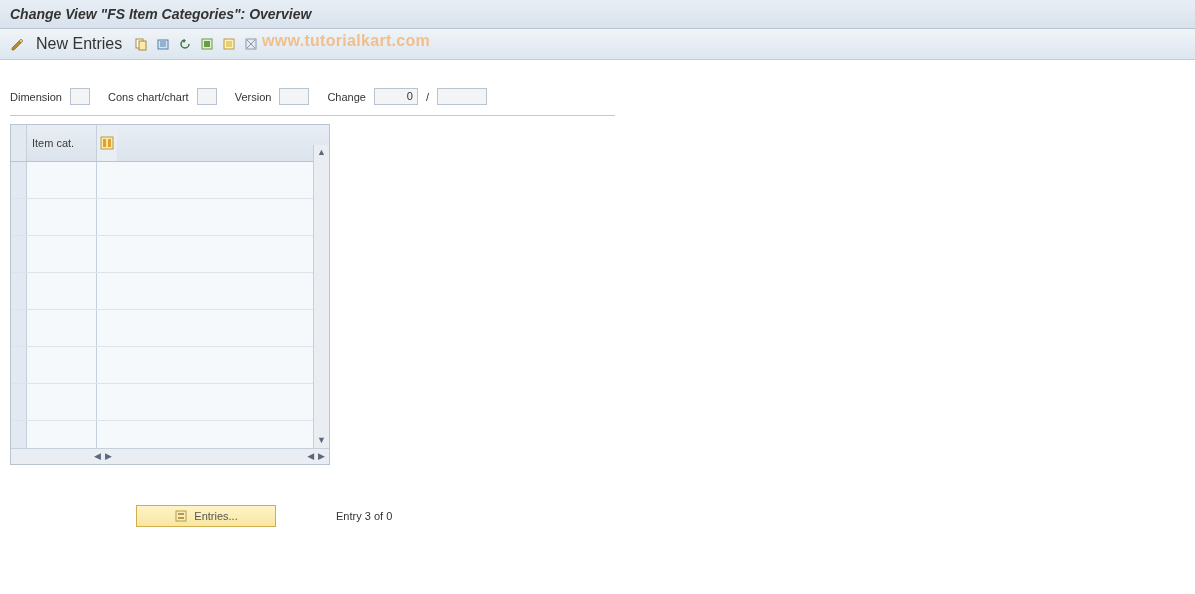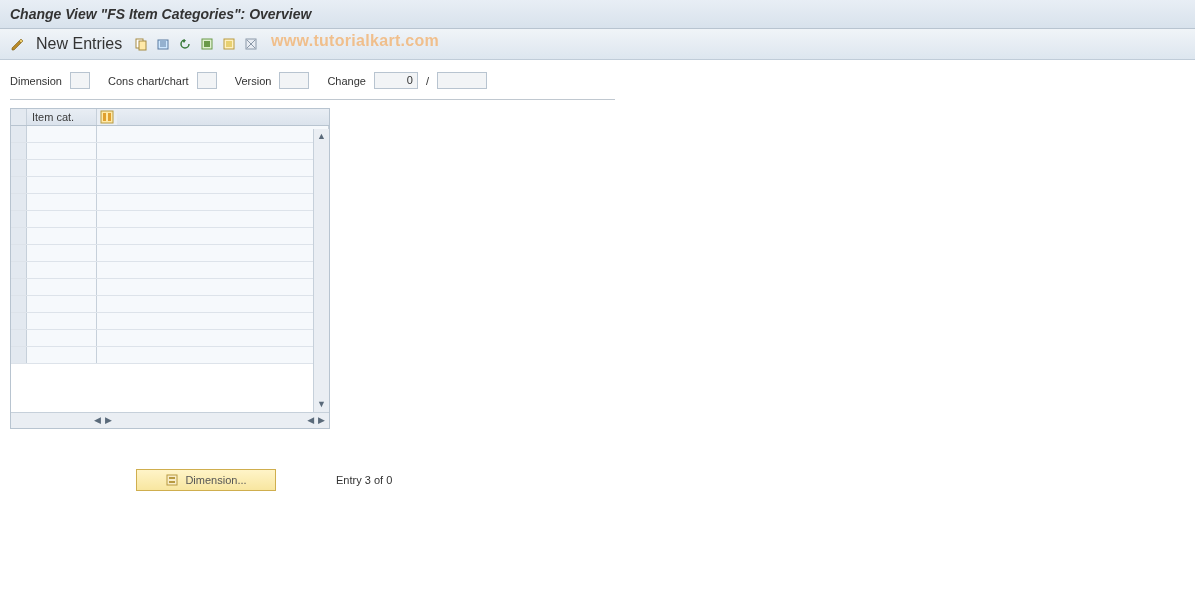--- a/index.html
+++ b/index.html
@@ -40,35 +40,35 @@
     border-radius: 2px;
   }
   .tb-text-btn {
     padding: 2px 6px;
     cursor: pointer;
     color: #333;
     font-size: 16px;
   }
   .watermark {
     position: absolute;
-    left: 271px;
+    left: 262px;
     top: 3px;
     font-size: 16px;
     font-weight: bold;
     color: #f2b77a;
     opacity: 0.85;
     letter-spacing: 0.3px;
     pointer-events: none;
   }
   
   .filter-row {
     display: flex;
     align-items: center;
     gap: 18px;
-    padding: 12px 10px 10px 10px;
+    padding: 28px 10px 10px 10px;
   }
   .filter-row .field { display:flex; align-items:center; gap:8px; }
   .filter-row label { color:#333; font-size:11px; }
   .ro-input {
     background:#f2f4f6;
     border:1px solid #b8c4d0;
     height:17px;
     display:inline-block;
   }
   .w20 { width:20px; }
@@ -91,21 +91,21 @@
   .grid-head, .grid-row {
     display:flex;
   }
   .grid-head {
     background: linear-gradient(to bottom,#e9eef4,#dbe3ec);
     border-bottom:1px solid #b8c4d0;
   }
   .cell {
     border-right:1px solid #c6d0da;
     padding: 3px 5px;
-    height: 16px;
+    height: 36px;
     display:flex;align-items:center;
     font-size:11px;
     color:#3a3a3a;
   }
   .col-sel { width:16px; background:#e3e9f0; border-right:1px solid #c6d0da; }
   .col-a { width:70px; }
   .col-b { flex:1; }
   .col-cfg { width:20px; display:flex;align-items:center;justify-content:center;background:#e9eef4; }
   .grid-body {
     height: 286px;
@@ -328,16 +328,16 @@
 
 <div class="bottom-row">
   <div class="pos-btn">
     <span class="ico">
       <svg width="12" height="12">
           <rect x="1" y="1" width="10" height="10" fill="#f8ecc8" stroke="#b89a40"></rect>
           <rect x="3" y="3" width="6" height="2" fill="#b89a40"></rect>
           <rect x="3" y="7" width="6" height="2" fill="#b89a40"></rect>
         </svg>
     </span>
-    <span>Dimension...</span>
+    <span>Entries...</span>
   </div>
   <span class="entry-lbl">Entry 3 of 0</span>
 </div>
 
 </body></html>

